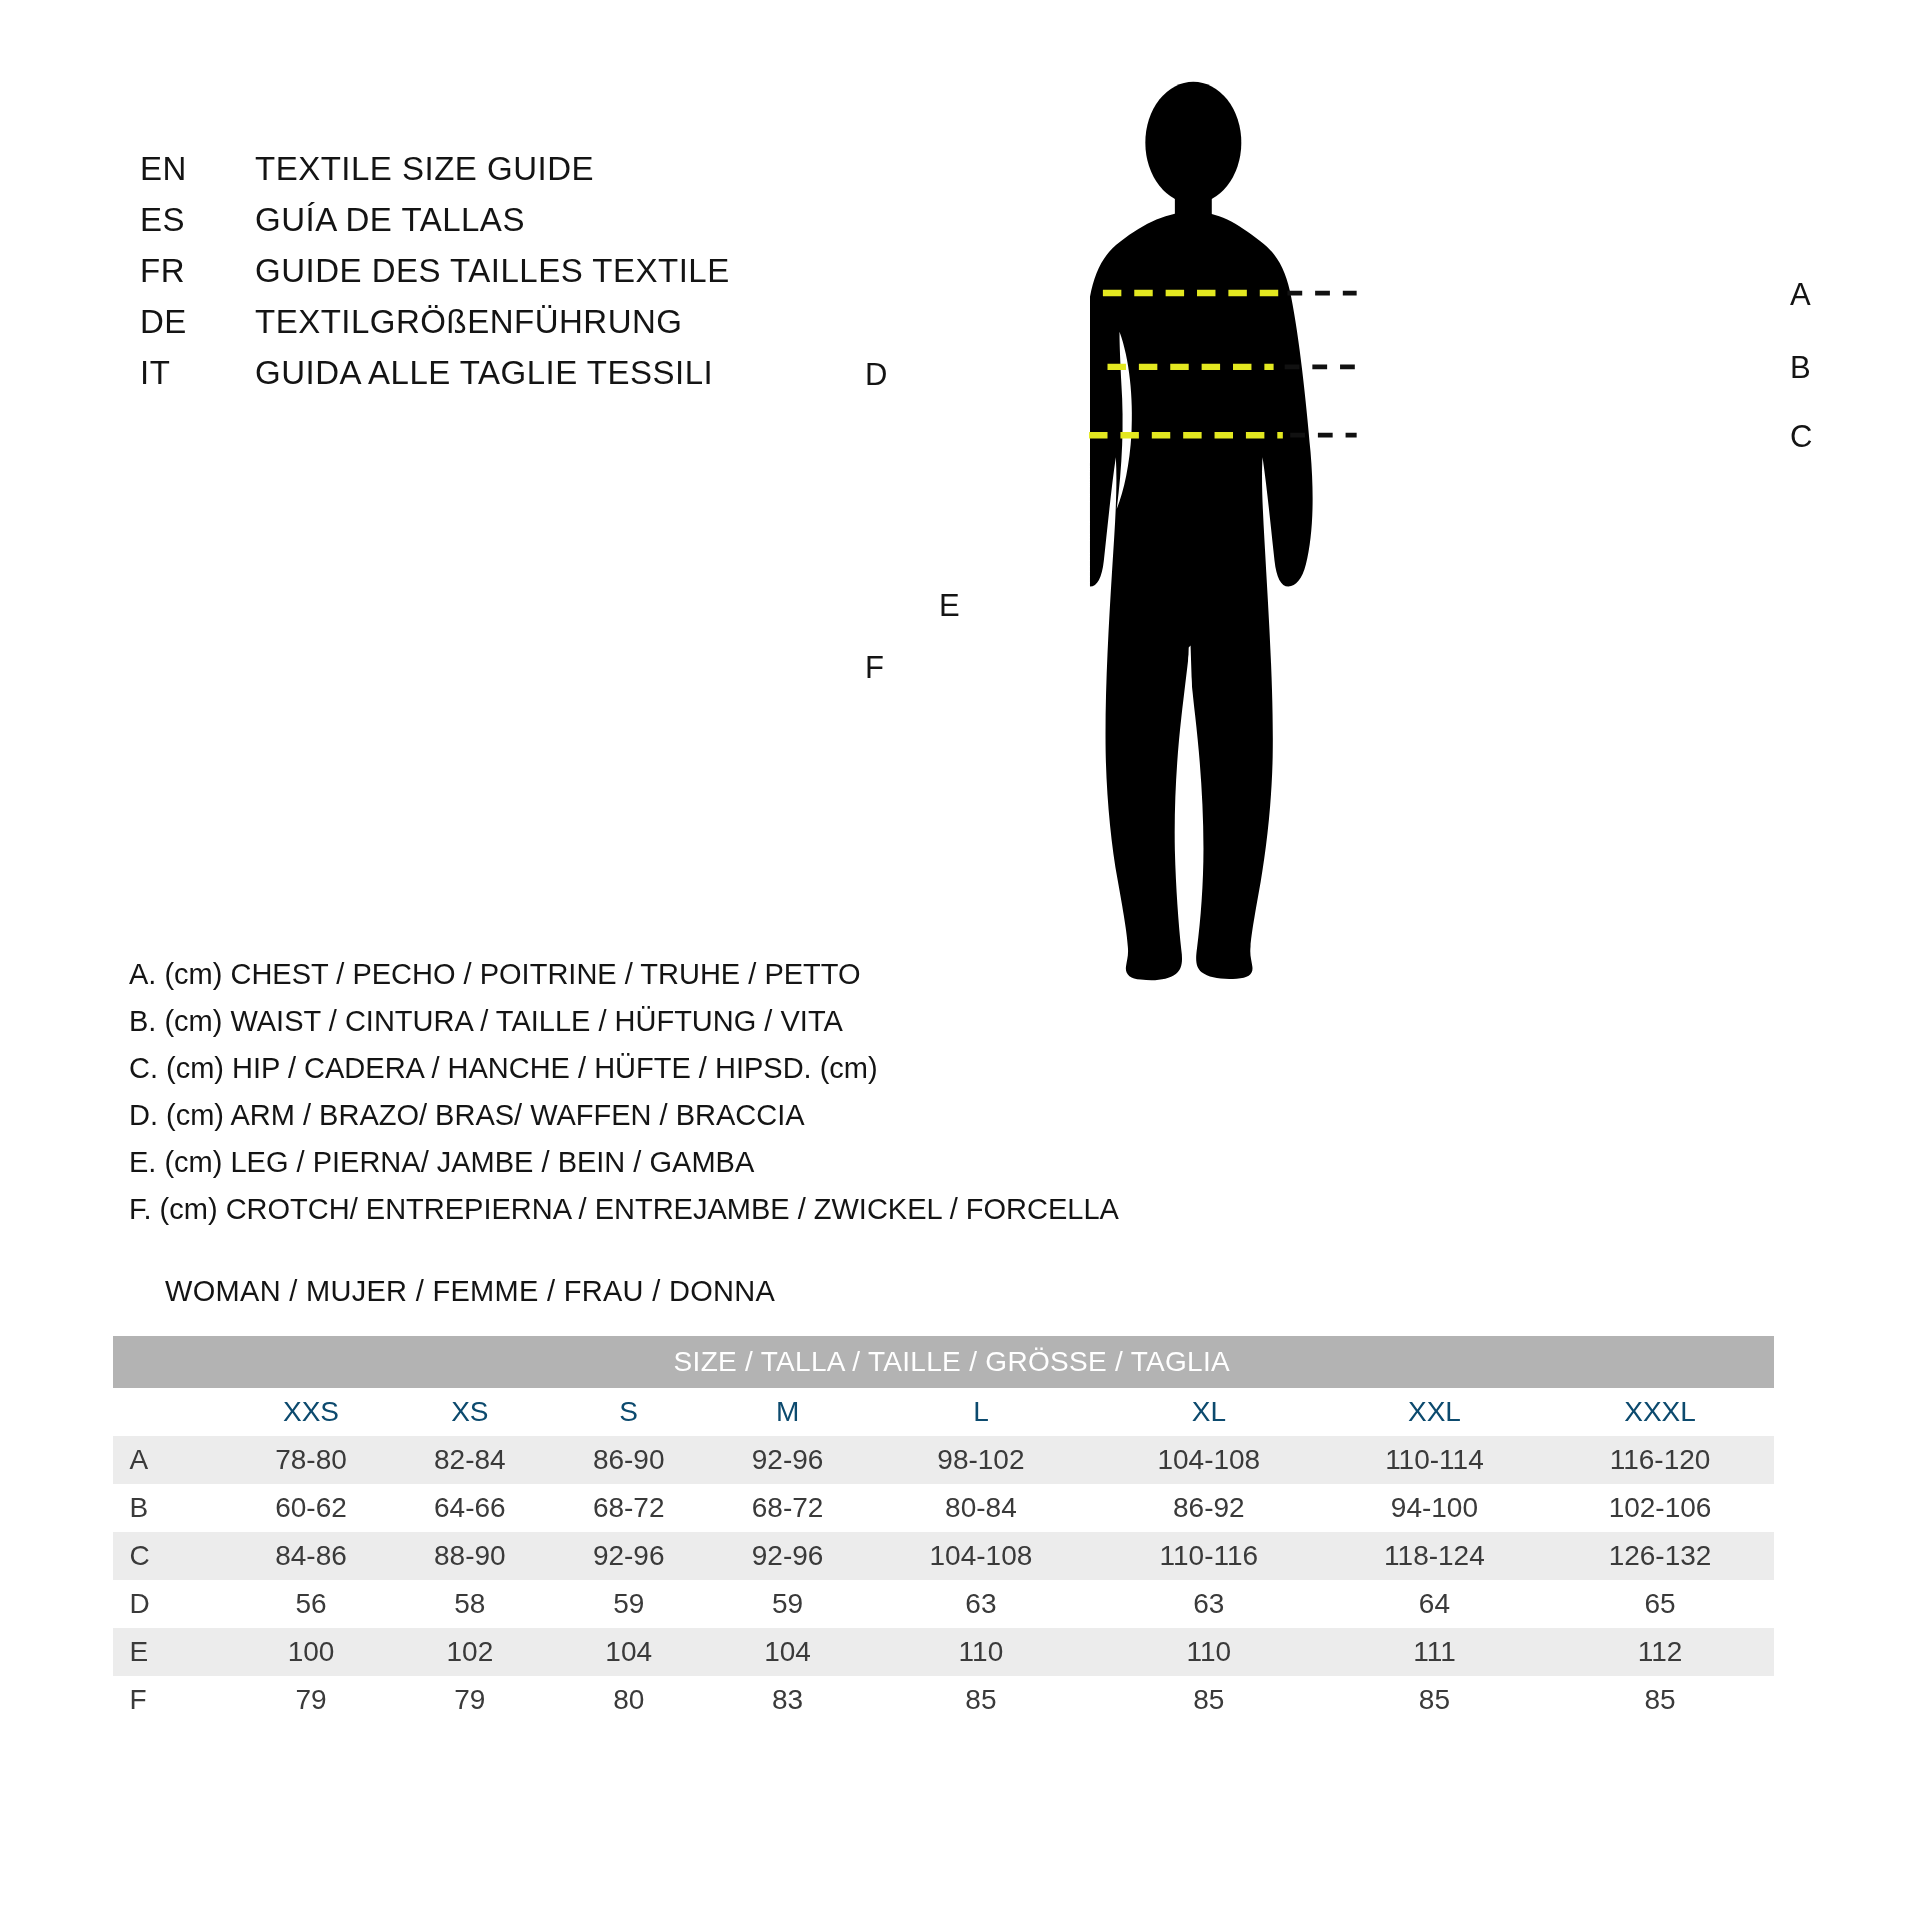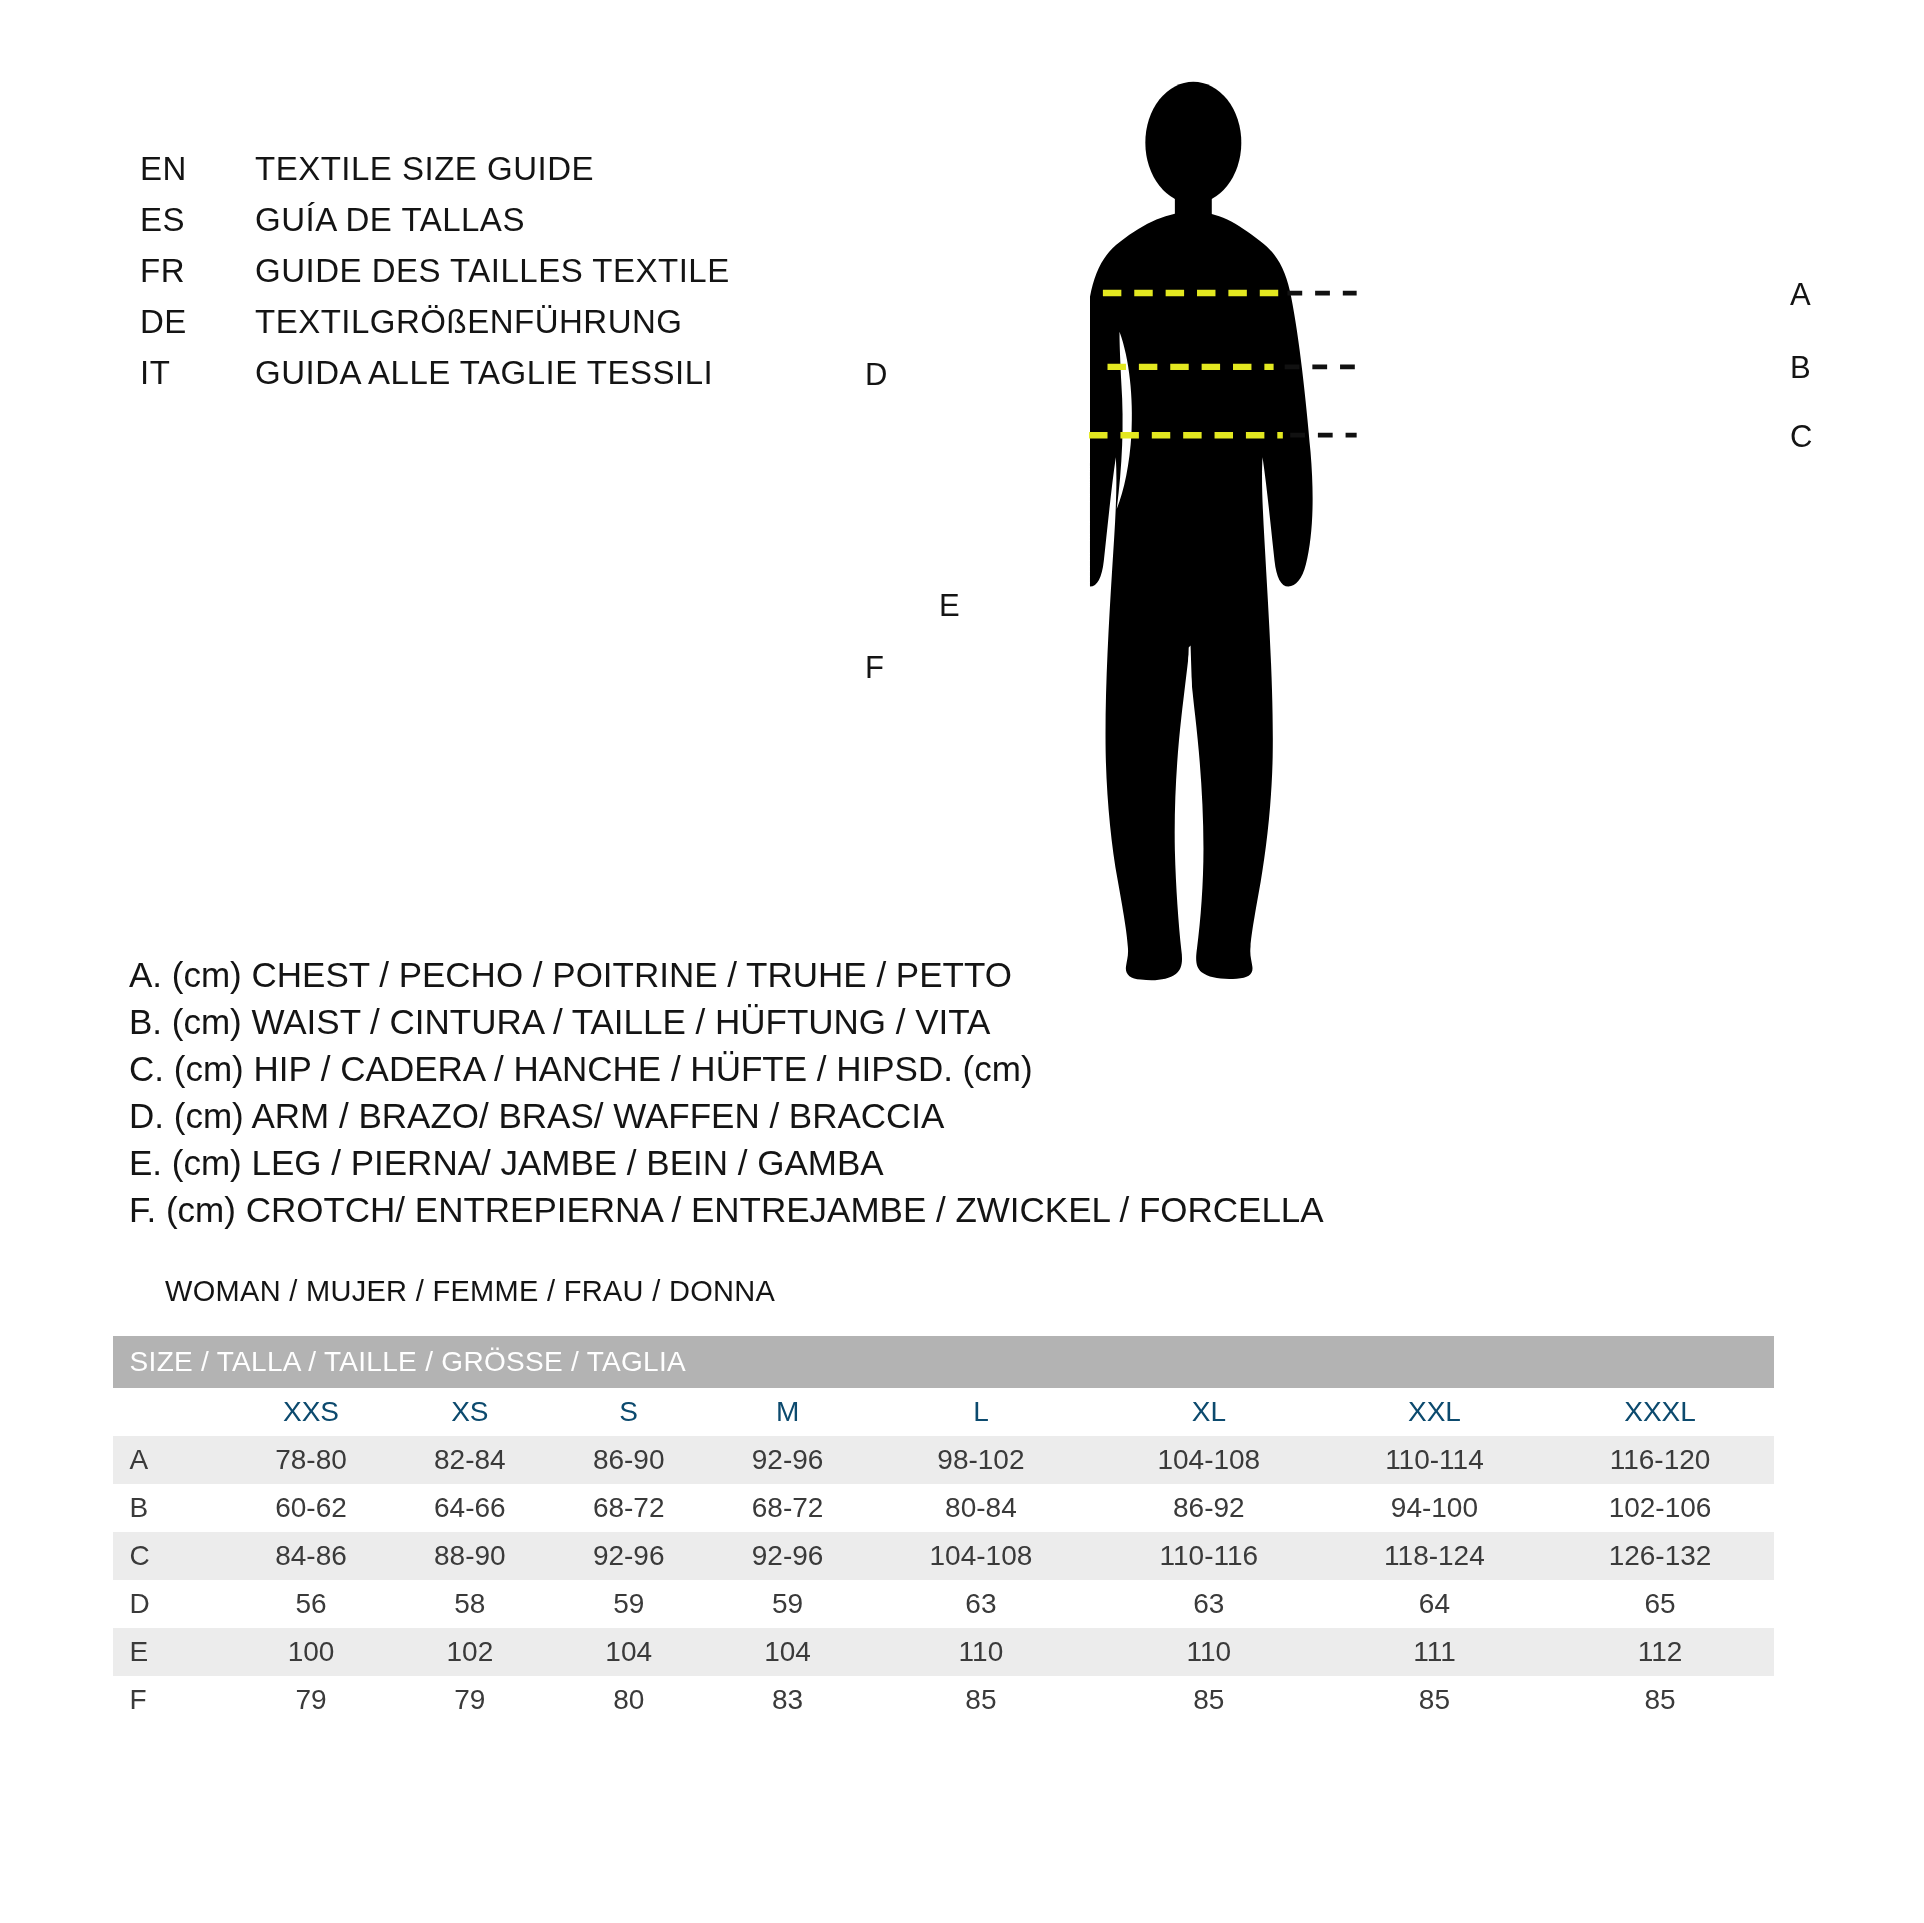--- a/index.html
+++ b/index.html
@@ -41,21 +41,21 @@
   }
 
   
   #legend-block {
     position: absolute;
     left: 129px;
     top: 951px;
     width: 1061px;
   }
   .legend-row {
-    font-size: 35px;
+    font-size: 29px;
     line-height: 47px;
     color: #141414;
     white-space: nowrap;
   }
 
   
   #section-caption {
     position: absolute;
     left: 129px;
     top: 1275px;
@@ -77,21 +77,21 @@
   }
   #size-table td, #size-table th {
     padding: 0;
     height: 48px;
     font-weight: normal;
     text-align: center;
   }
   #size-table .hdr-row td {
     background: #b3b3b3;
     color: #ffffff;
-    text-align: left;
+    text-align: center;
     padding-left: 16.6px;
     height: 52px;
     font-size: 28px;
     letter-spacing: 0.3px;
   }
   #size-table .sizes-row td {
     background: #ffffff;
     color: #0c4a6e;
     font-size: 28px;
   }

